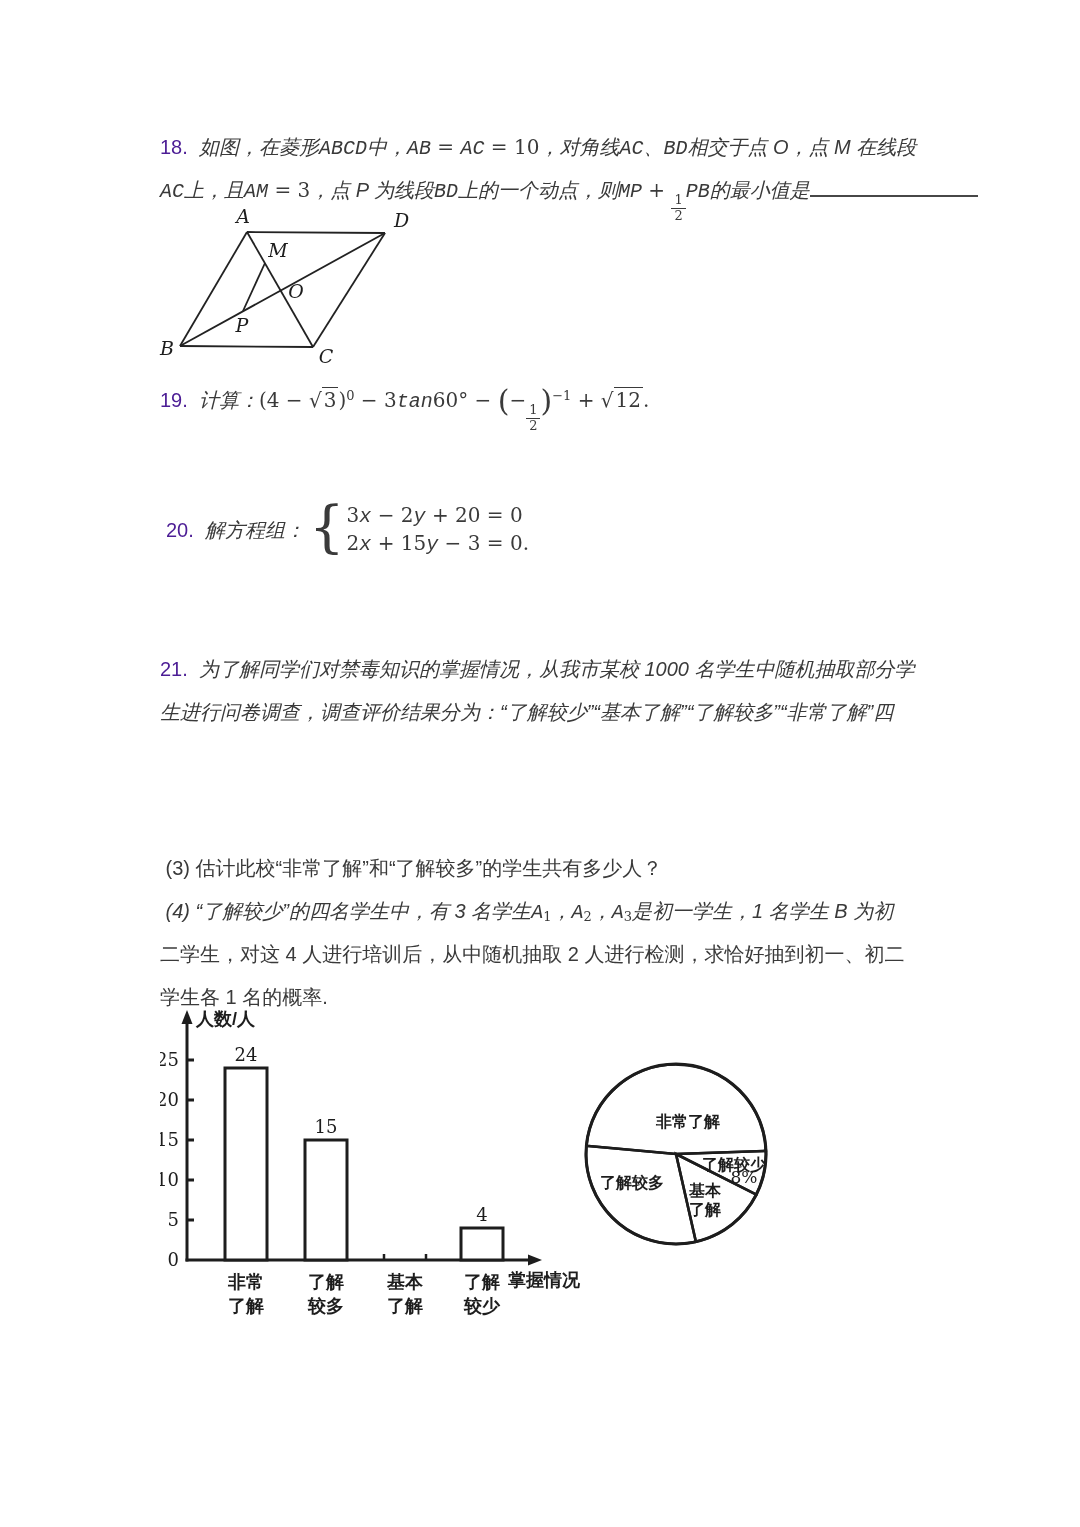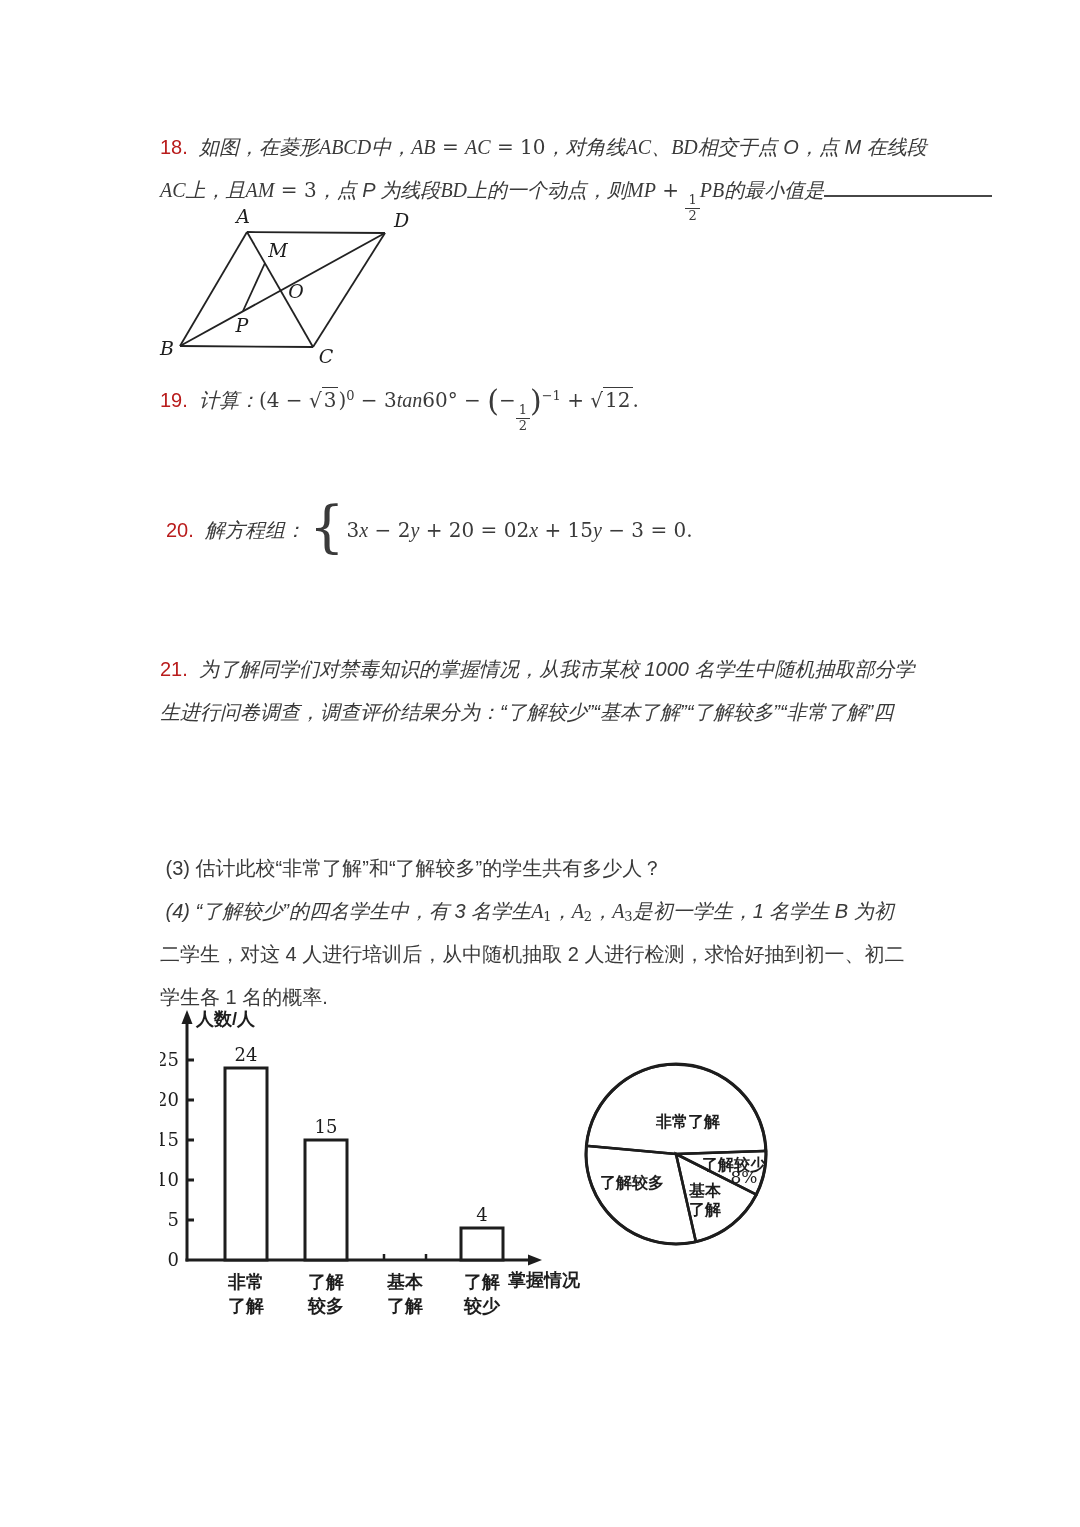--- a/index.html
+++ b/index.html
@@ -1,37 +1,37 @@
 <!DOCTYPE html>
 <html><head>
 <meta charset="utf-8">
 <style>
   html,body{margin:0;padding:0;background:#ffffff;}
   .page{position:relative;width:1080px;height:1527px;background:#fff;overflow:hidden;
         font-family:"Liberation Sans",sans-serif;color:#3a3a3a;}
   .para{position:absolute;left:160px;}
   .line{white-space:pre;font-size:20px;line-height:43px;height:43px;}
-  .seg-num{color:#b91c1c;}
+  .seg-num{color:#4c1d95;}
   .seg-r{font-family:"Liberation Sans",sans-serif;font-style:italic;}
-  .seg-m{font-family:Liberation Serif, serif;font-style:italic;}
+  .seg-m{font-family:Liberation Mono, monospace;font-style:italic;}
   .seg-n{font-family:"DejaVu Serif",serif;}
   .seg-sup{font-family:"DejaVu Serif",serif;font-size:13px;vertical-align:0.55em;}
   .seg-sub{font-family:"DejaVu Serif",serif;font-size:13px;vertical-align:-0.25em;}
   .seg-bp{font-family:"DejaVu Serif",serif;font-size:30px;vertical-align:-0.14em;}
   .frac{display:inline-flex;flex-direction:column;text-align:center;vertical-align:-0.55em;
         font-family:"DejaVu Serif",serif;font-size:13px;line-height:1.15;}
   .fn{border-bottom:1.5px solid #3a3a3a;padding:0 3px;}
   .fd{padding:0 3px;}
   .sqrt{font-family:"DejaVu Serif",serif;}
   .sqrt .rbar{border-top:1.6px solid #3a3a3a;padding:0 2px;}
   .blank{display:inline-block;width:168px;height:18px;border-bottom:2px solid #474747;}
   .q20row{position:absolute;left:160px;display:flex;align-items:center;font-size:20px;white-space:pre;margin-left:6px;}
   .brace{font-family:"DejaVu Serif",serif;font-size:56px;font-weight:400;line-height:0.9;
          margin:0 2px 5px 4px;color:#3a3a3a;}
-  .eqcol{display:inline-flex;flex-direction:row;}
+  .eqcol{display:inline-flex;flex-direction:column;}
   .eqline{white-space:pre;font-size:20px;line-height:26px;font-family:"DejaVu Serif",serif;}
   svg.abs{position:absolute;}
   .fig-label{font-family:"DejaVu Serif",serif;font-style:italic;font-size:19px;fill:#1d1d1d;}
   .bc-num{font-family:"DejaVu Serif",serif;font-size:18px;fill:#1d1d1d;}
   .bc-cat{font-family:"Liberation Sans",sans-serif;font-weight:700;font-size:18px;fill:#1d1d1d;}
   .pie-lab{font-family:"Liberation Sans",sans-serif;font-weight:700;font-size:16px;fill:#1d1d1d;}
   .pie-pct{font-family:"DejaVu Serif",serif;font-size:17px;fill:#1d1d1d;}
 </style>
 </head>
 <body>

